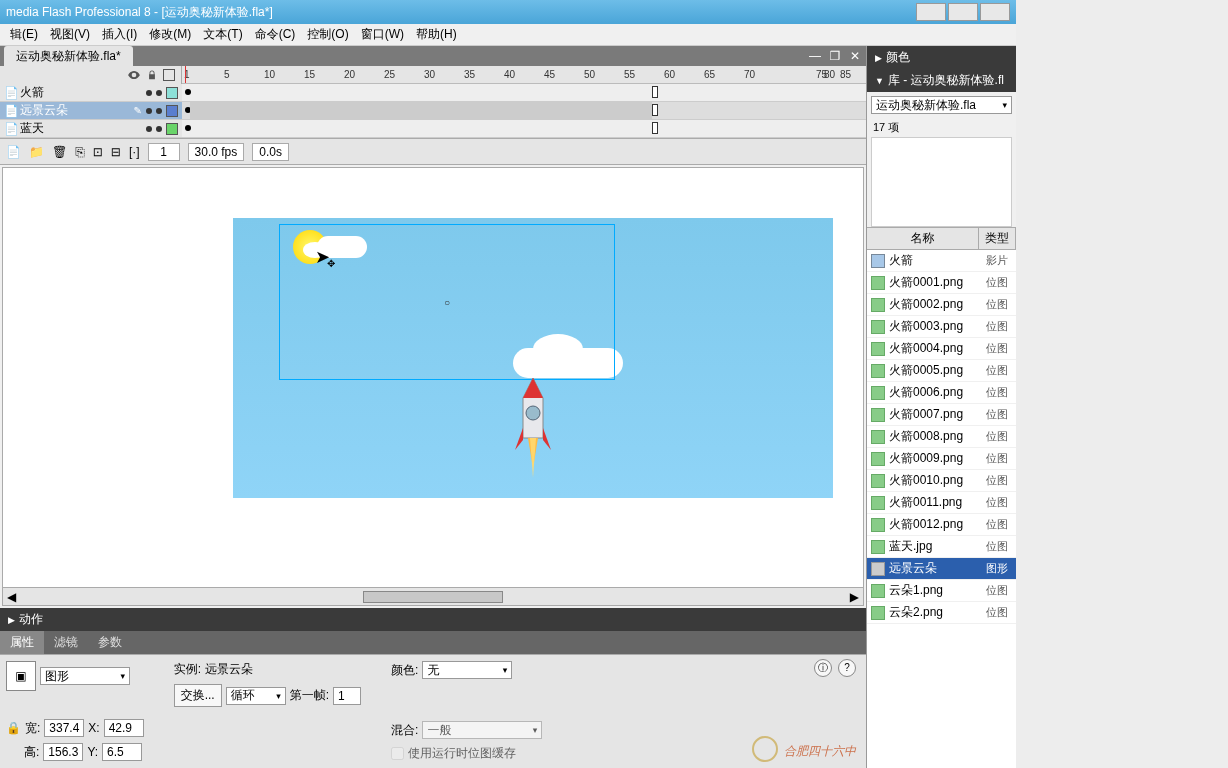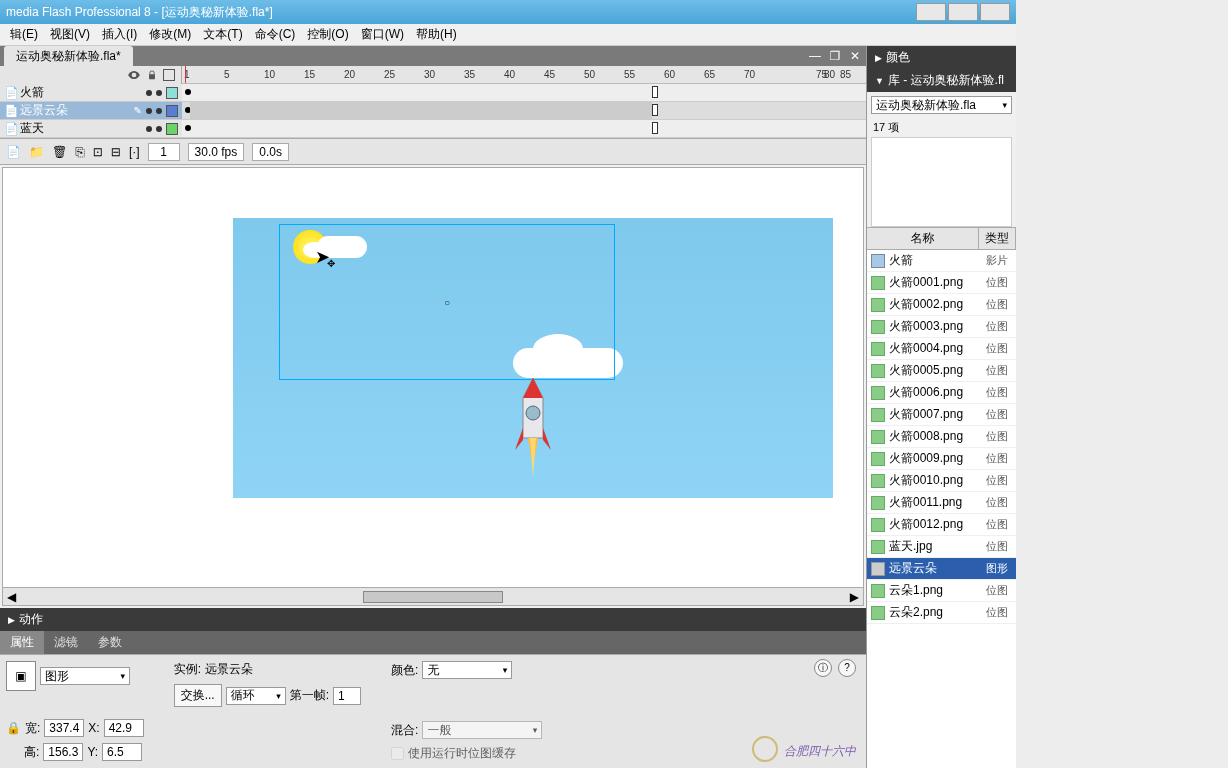--- a/index.html
+++ b/index.html
@@ -78,21 +78,21 @@
 .prop-tab.act { background: #888; color: #fff; }
 .prop-body { background: #e5e5e5; padding: 6px; display: flex; gap: 30px; align-items: flex-start; border-top: 1px solid #aaa; position: relative; min-height: 100px; }
 .prop-col { display: flex; flex-direction: column; gap: 6px; }
 .prop-row { display: flex; align-items: center; gap: 4px; }
 .input { border: 1px solid #999; background: #fff; padding: 1px 4px; min-width: 40px; height: 18px; }
 .select { border: 1px solid #999; background: #fff; padding: 1px 4px; height: 18px; display: inline-flex; align-items: center; gap: 4px; min-width: 60px; }
 .select::after { content: '▾'; font-size: 9px; margin-left: auto; }
 .icon-box { width: 30px; height: 30px; border: 1px solid #888; background: #fff; display: flex; align-items: center; justify-content: center; }
 .help-icons { position: absolute; right: 10px; top: 4px; display: flex; gap: 6px; }
 .circ { width: 18px; height: 18px; border: 1px solid #888; border-radius: 50%; background: #f8f8f8; text-align: center; font-size: 10px; line-height: 16px; }
-.watermark { position: absolute; right: 10px; bottom: 6px; color: #4c1d95; font-size: 22px; font-style: italic; opacity: 0.7; }
+.watermark { position: absolute; right: 10px; bottom: 6px; color: #c2410c; font-size: 22px; font-style: italic; opacity: 0.7; }
 .watermark .badge { display: inline-block; width: 26px; height: 26px; border: 2px solid #c9a84a; border-radius: 50%; vertical-align: middle; margin-right: 6px; }
 
 
 .panel-hd { background: #3a3a3a; color: #fff; padding: 3px 8px; display: flex; align-items: center; }
 .panel-hd::before { content: '▶'; font-size: 9px; margin-right: 4px; }
 .panel-hd.open::before { content: '▼'; }
 .lib-sel { padding: 4px; }
 .lib-sel .select { width: 100%; }
 .lib-preview { height: 90px; background: #fff; border: 1px solid #ccc; margin: 0 4px; }
 .lib-count { padding: 2px 6px; font-size: 11px; }

